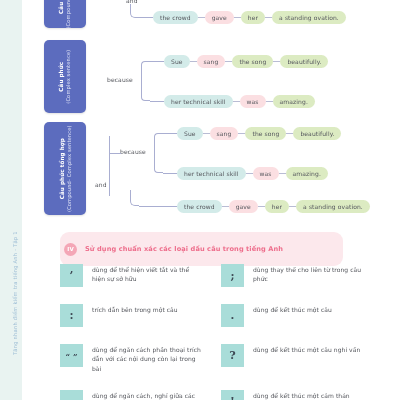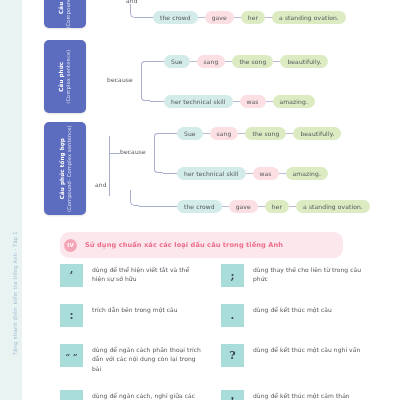--- a/index.html
+++ b/index.html
@@ -129,21 +129,21 @@
   .stub {
     position: absolute;
     height: 1px;
     background: #a9aed1;
   }
 
   
   .section-head {
     position: absolute;
     left: 60px; top: 232px;
-    width: 283px; height: 26px;
+    width: 283px; height: 34px;
     background: #fce8ec;
     border-radius: 9px;
     display: flex;
     align-items: center;
     padding-left: 4px;
   }
   .section-num {
     width: 13px; height: 13px;
     border-radius: 50%;
     background: #f4a6b6;

